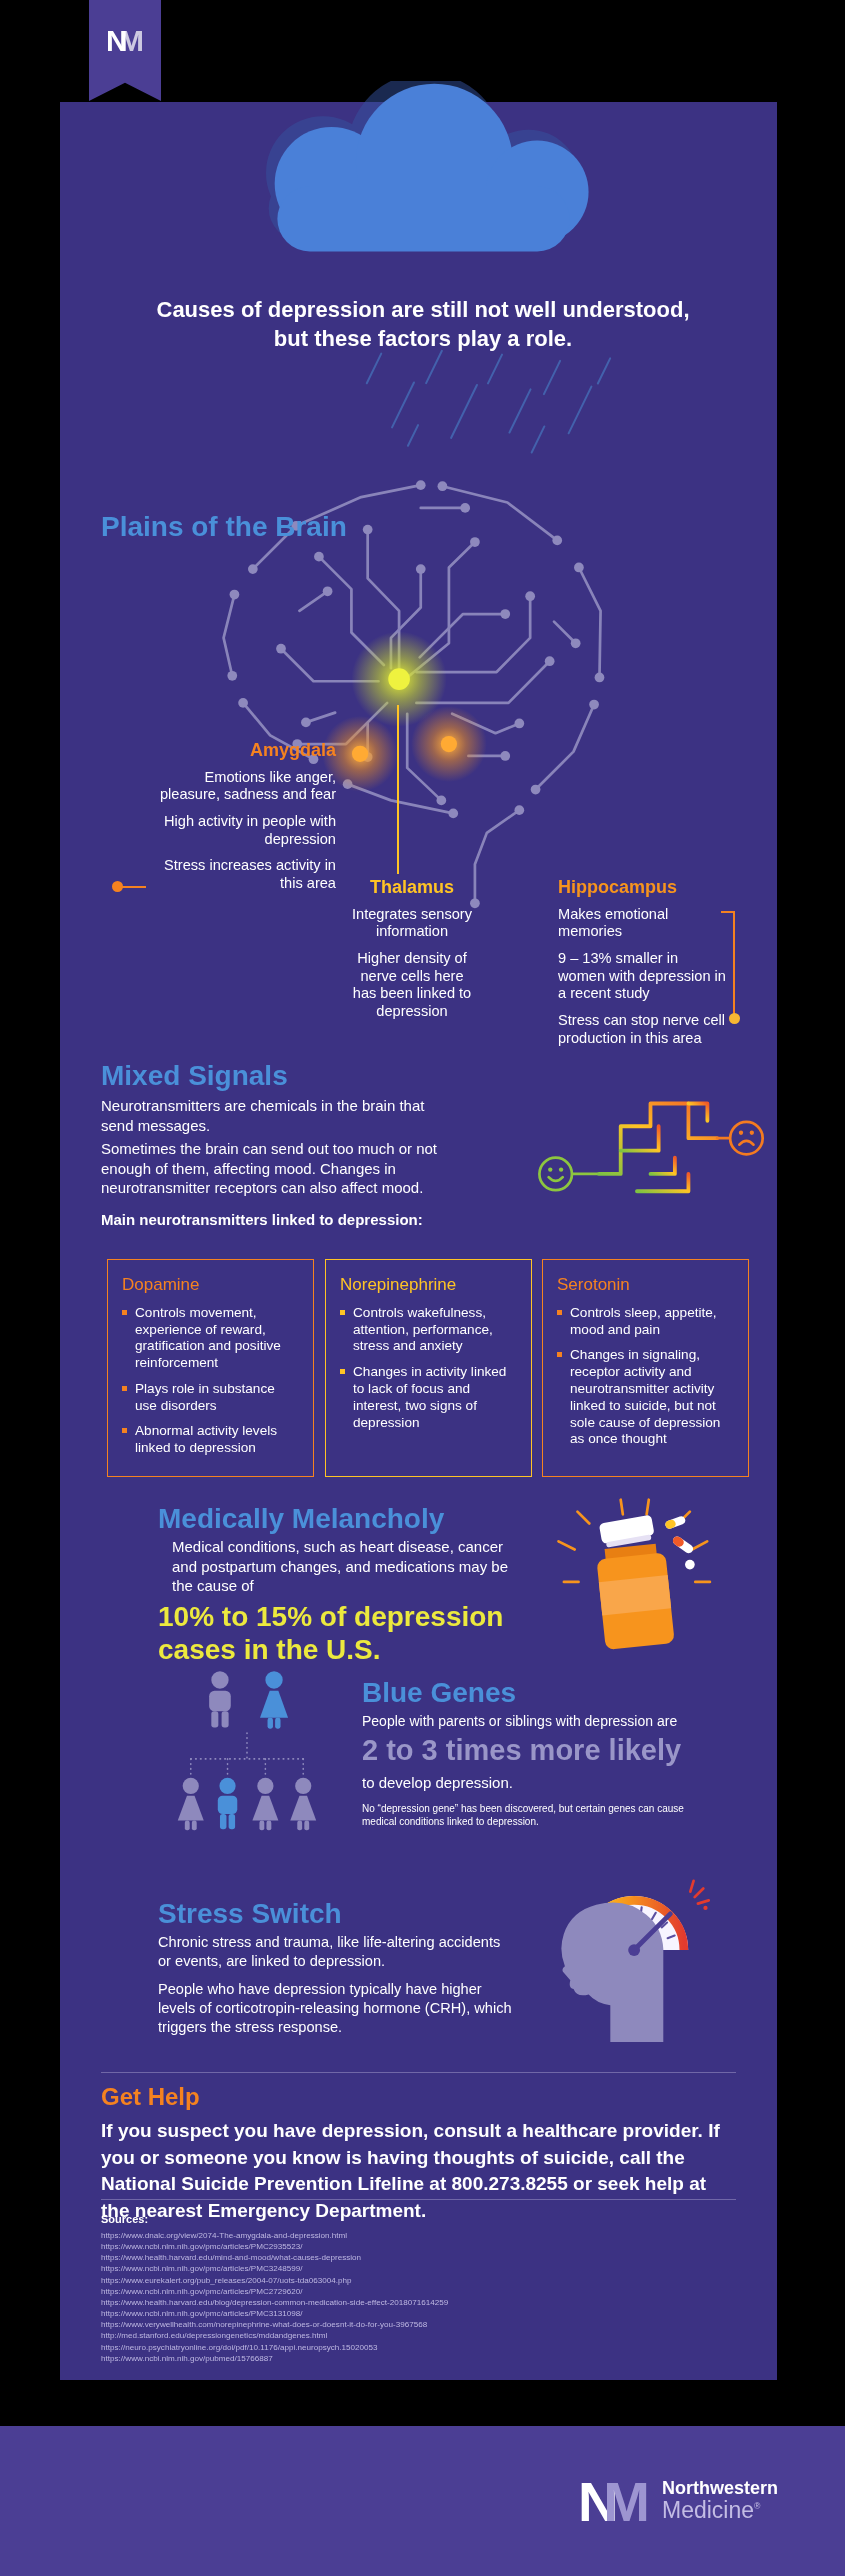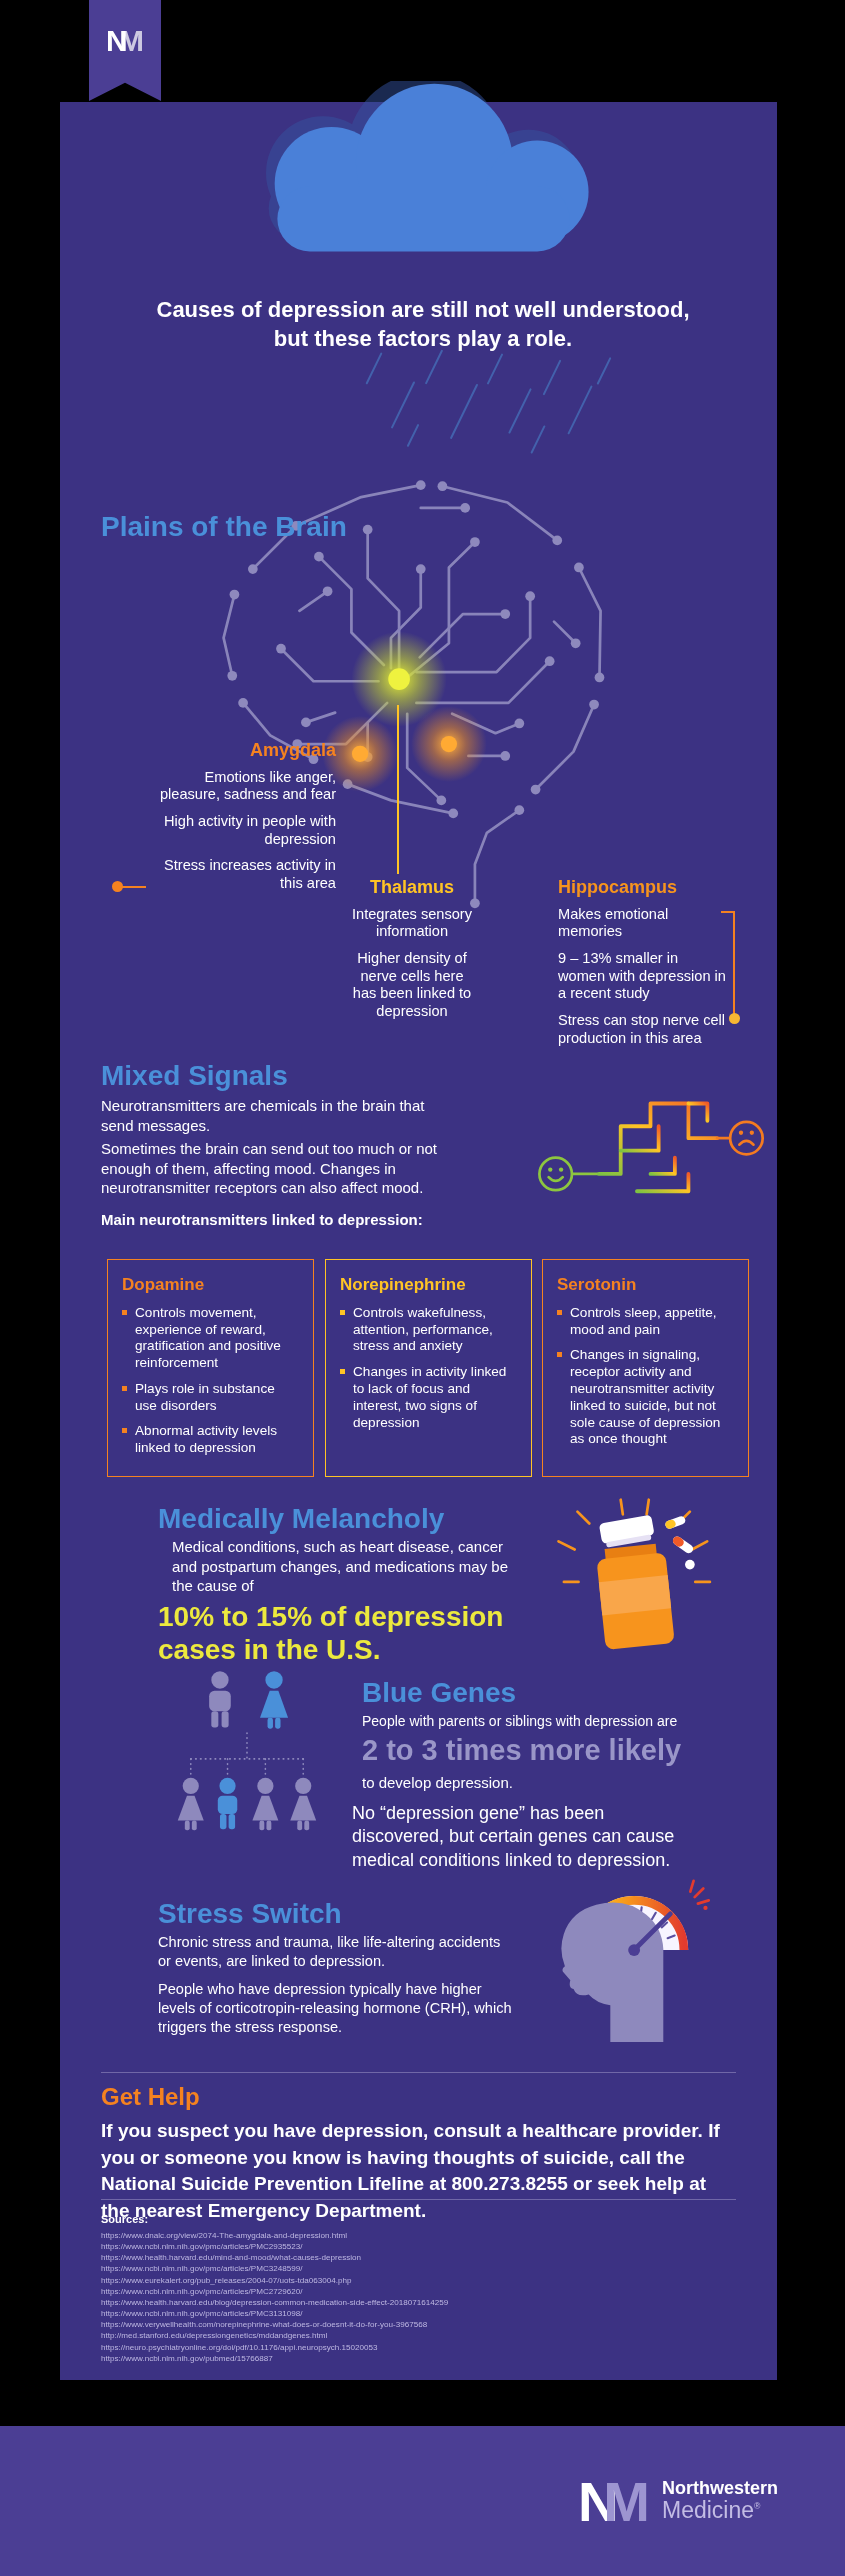--- a/index.html
+++ b/index.html
@@ -34,21 +34,21 @@
   .region h3{font-size:18px;font-weight:bold;margin-bottom:7.6px}
   .region p{color:#fff;font-size:14.6px;line-height:1.22;margin-bottom:8.7px}
   .r-orange h3{color:#f58220}
   .r-yellow h3{color:#ffc425}
   .r-amber h3{color:#f7941d}
   .c-line{position:absolute;z-index:4}
   .c-dot{position:absolute;width:11px;height:11px;border-radius:50%;z-index:4}
 
   
   .card{position:absolute;width:207px;height:218px;border:1.1px solid;padding:15px 14px;z-index:4;background:transparent}
-  .card h3{font-size:17px;font-weight:bold;margin-bottom:9.8px}
+  .card h3{font-size:17px;font-weight:normal;margin-bottom:9.8px}
   .card li{list-style:none;position:relative;padding-left:13px;color:#fff;font-size:13.6px;line-height:1.24;margin-bottom:8.7px}
   .card li::before{content:"";position:absolute;left:0;top:4.9px;width:4.9px;height:4.9px}
   .card-o{border-color:#f58220}
   .card-o h3{color:#f58220}
   .card-o li::before{background:#f58220}
   .card-y{border-color:#ffc425}
   .card-y h3{color:#ffc425}
   .card-y li::before{background:#ffc425}
 
   .stat-yellow{position:absolute;color:#ece93e;font-size:28px;font-weight:bold;line-height:1.18;z-index:4}
@@ -381,21 +381,21 @@
       <circle cx="242" cy="220" r="15"></circle>
       <path d="M235,238 L249,238 L266,284 L218,284 Z"></path>
       <rect x="231" y="284" width="9" height="18" rx="4"></rect>
       <rect x="244" y="284" width="9" height="18" rx="4"></rect>
     </g>
   </svg>
   <h2 class="h-blue" style="left:362px;top:1677px">Blue Genes</h2>
   <p class="txt" style="left:362px;top:1712px;width:374px;font-size:14px">People with parents or siblings with depression are</p>
   <div class="stat-gray" style="left:362px;top:1734px">2 to 3 times more likely</div>
   <p class="txt" style="left:362px;top:1773px;width:336px">to develop depression.</p>
-  <p class="txt" style="left:352px;top:1802px;width:336px;font-size:18px">No “depression gene” has been discovered, but certain genes can cause medical conditions linked to depression.</p>
+  <p class="txt" style="left:362px;top:1802px;width:336px;font-size:10px">No “depression gene” has been discovered, but certain genes can cause medical conditions linked to depression.</p>
 
   <h2 class="h-blue" style="left:158px;top:1898px">Stress Switch</h2>
   <p class="txt" style="left:158px;top:1933px;width:347px;font-size:14.6px">Chronic stress and trauma, like life-altering accidents or events, are linked to depression.</p>
   <p class="txt" style="left:158px;top:1980px;width:358px;font-size:14.6px">People who have depression typically have higher levels of corticotropin-releasing hormone (CRH), which triggers the stress response.</p>
 
   <svg style="left:504px;top:1869px" width="244" height="173" viewBox="0 0 450 320">
     <defs>
       <linearGradient id="gg" x1="0" y1="0" x2="1" y2="0">
         <stop offset="0" stop-color="#ffd21e"></stop>
           <stop offset="0.45" stop-color="#f7941d"></stop>

